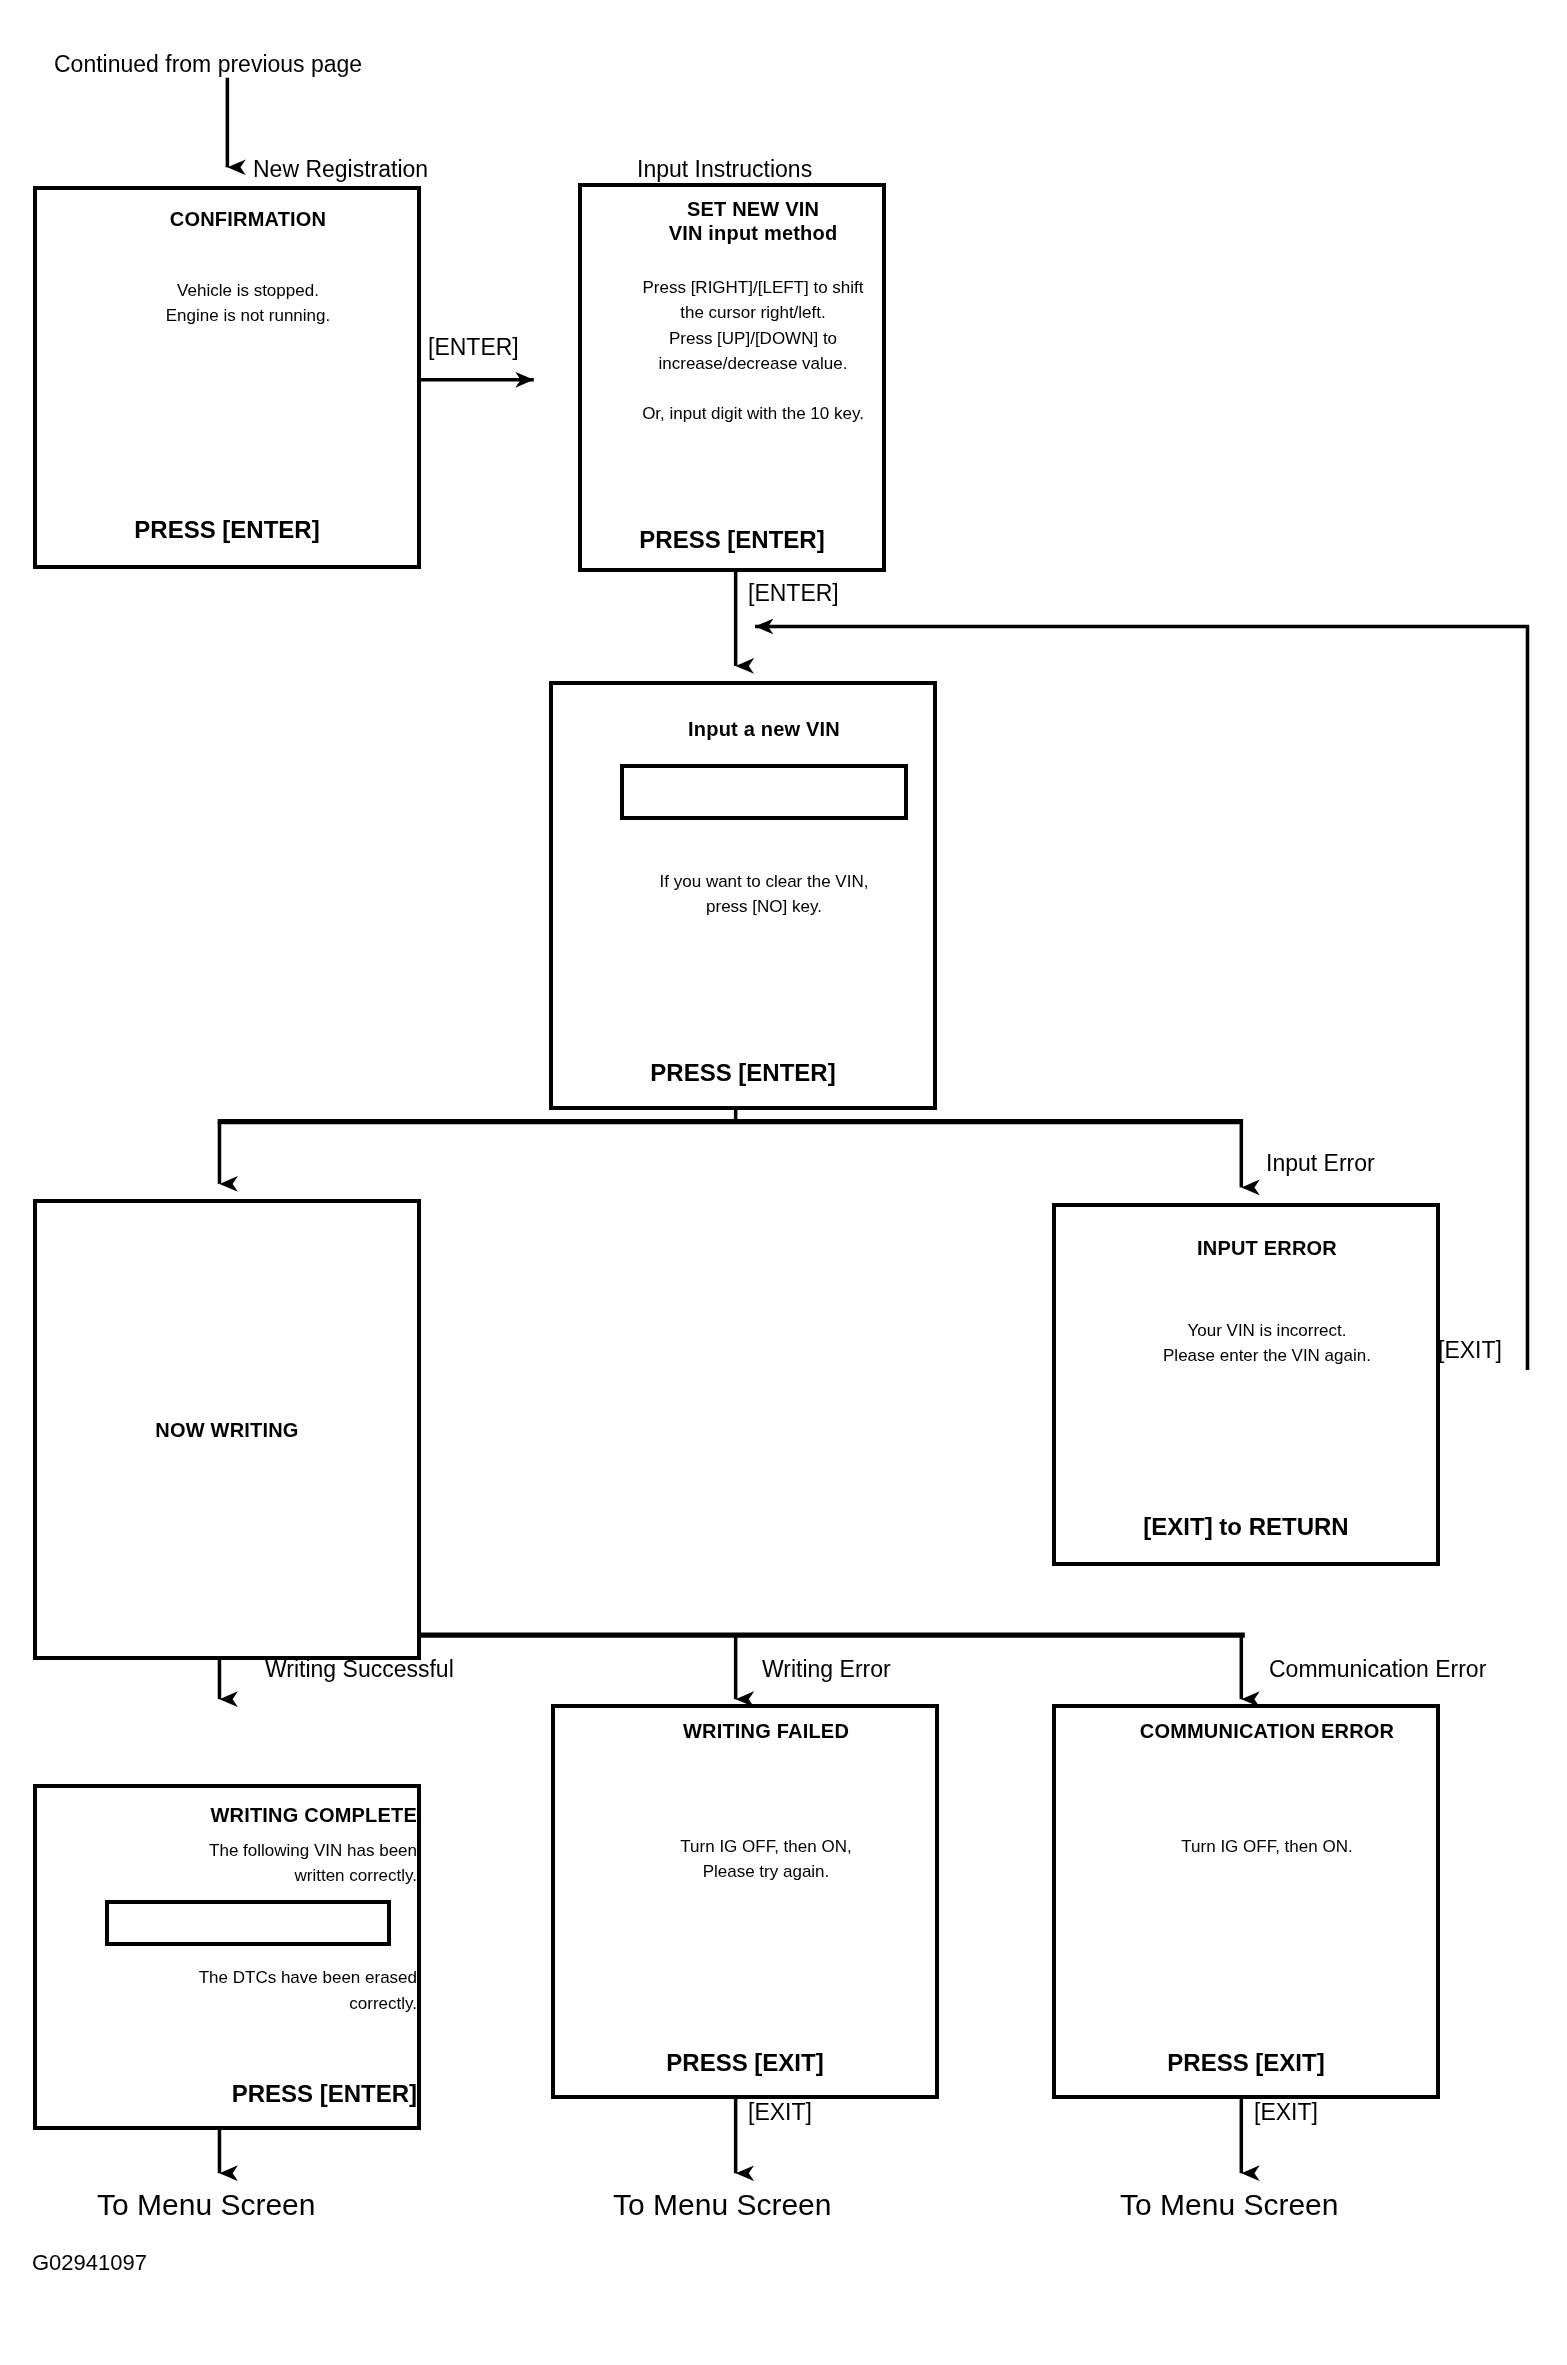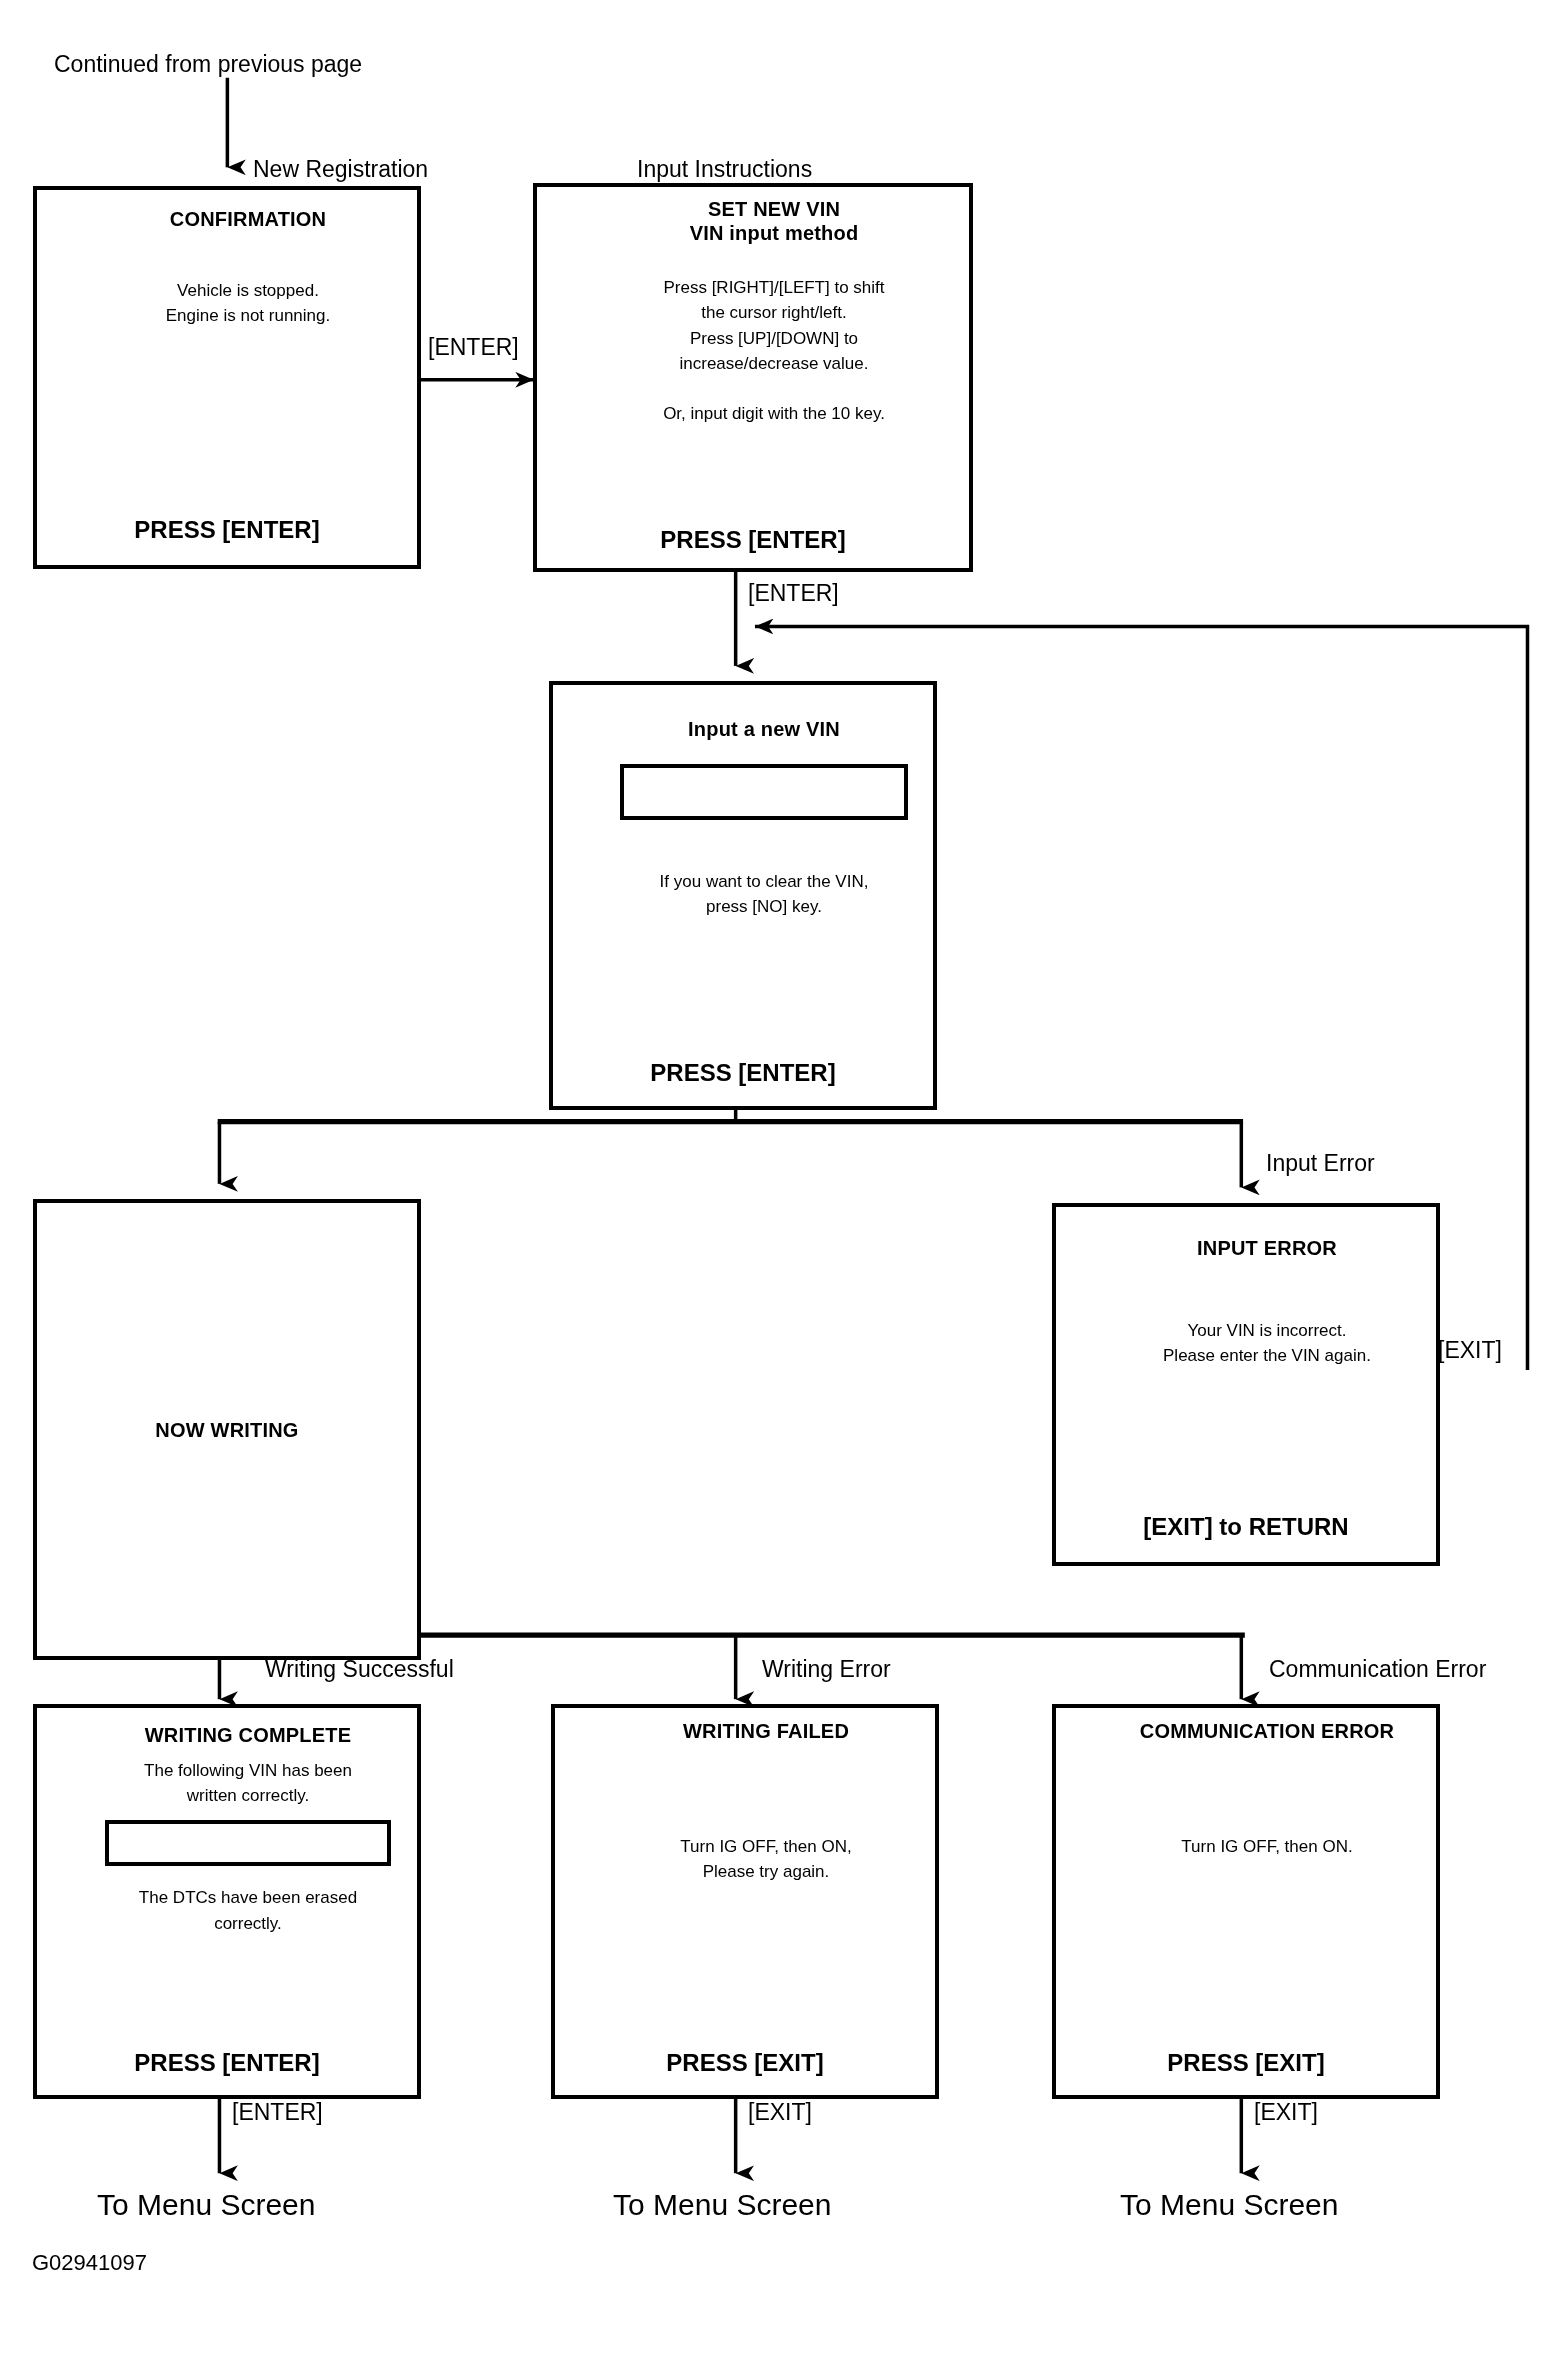--- a/index.html
+++ b/index.html
@@ -160,21 +160,21 @@
         height:193px; height:193px; height:193px; height:193px; height:193px;
         height:383px;">
     <div class="screen-title" style="margin-top:17.6px;">CONFIRMATION</div>
     <div class="screen-body" style="margin-top:47px;">
       <div>Vehicle is stopped.</div>
       <div>Engine is not running.</div>
     </div>
     <div class="screen-footer" style="position:absolute; left:0; right:0; bottom:21px;">PRESS [ENTER]</div>
   </div>
 
-  <div class="screen-box" style="left:533px; top:183px; width:440px; height:389px;">
+  <div class="screen-box" style="left:578px; top:183px; width:308px; height:389px;">
     <div class="screen-title" style="margin-top:10.5px;">SET NEW VIN</div>
     <div class="screen-title" style="margin-top:1.8px;">VIN input method</div>
     <div class="screen-body" style="margin-top:30px;">
       <div>Press [RIGHT]/[LEFT] to shift</div>
       <div>the cursor right/left.</div>
       <div>Press [UP]/[DOWN] to</div>
       <div>increase/decrease value.</div>
     </div>
     <div class="screen-body" style="margin-top:24.6px;">
       <div>Or, input digit with the 10 key.</div>
@@ -198,21 +198,21 @@
 
   <div class="screen-box" style="left:1052px; top:1203px; width:388px; height:363px;">
     <div class="screen-title" style="margin-top:30px;">INPUT ERROR</div>
     <div class="screen-body" style="margin-top:58px;">
       <div>Your VIN is incorrect.</div>
       <div>Please enter the VIN again.</div>
     </div>
     <div class="screen-footer" style="position:absolute; left:0; right:0; bottom:21px;">[EXIT] to RETURN</div>
   </div>
 
-  <div class="screen-box" style="left:33px; top:1704px; width:388px; height:395px;">
+  <div class="screen-box" style="left:33px; top:1784px; width:388px; height:346px;text-align:right;">
     <div class="screen-title" style="margin-top:16px;">WRITING COMPLETE</div>
     <div class="screen-body" style="margin-top:10.5px;">
       <div>The following VIN has been</div>
       <div>written correctly.</div>
     </div>
     <div class="vin-field" style="margin:12.3px 26px 0 26px; height:46px;"></div>
     <div class="screen-body" style="margin-top:19.3px;">
       <div>The DTCs have been erased</div>
       <div>correctly.</div>
     </div>

